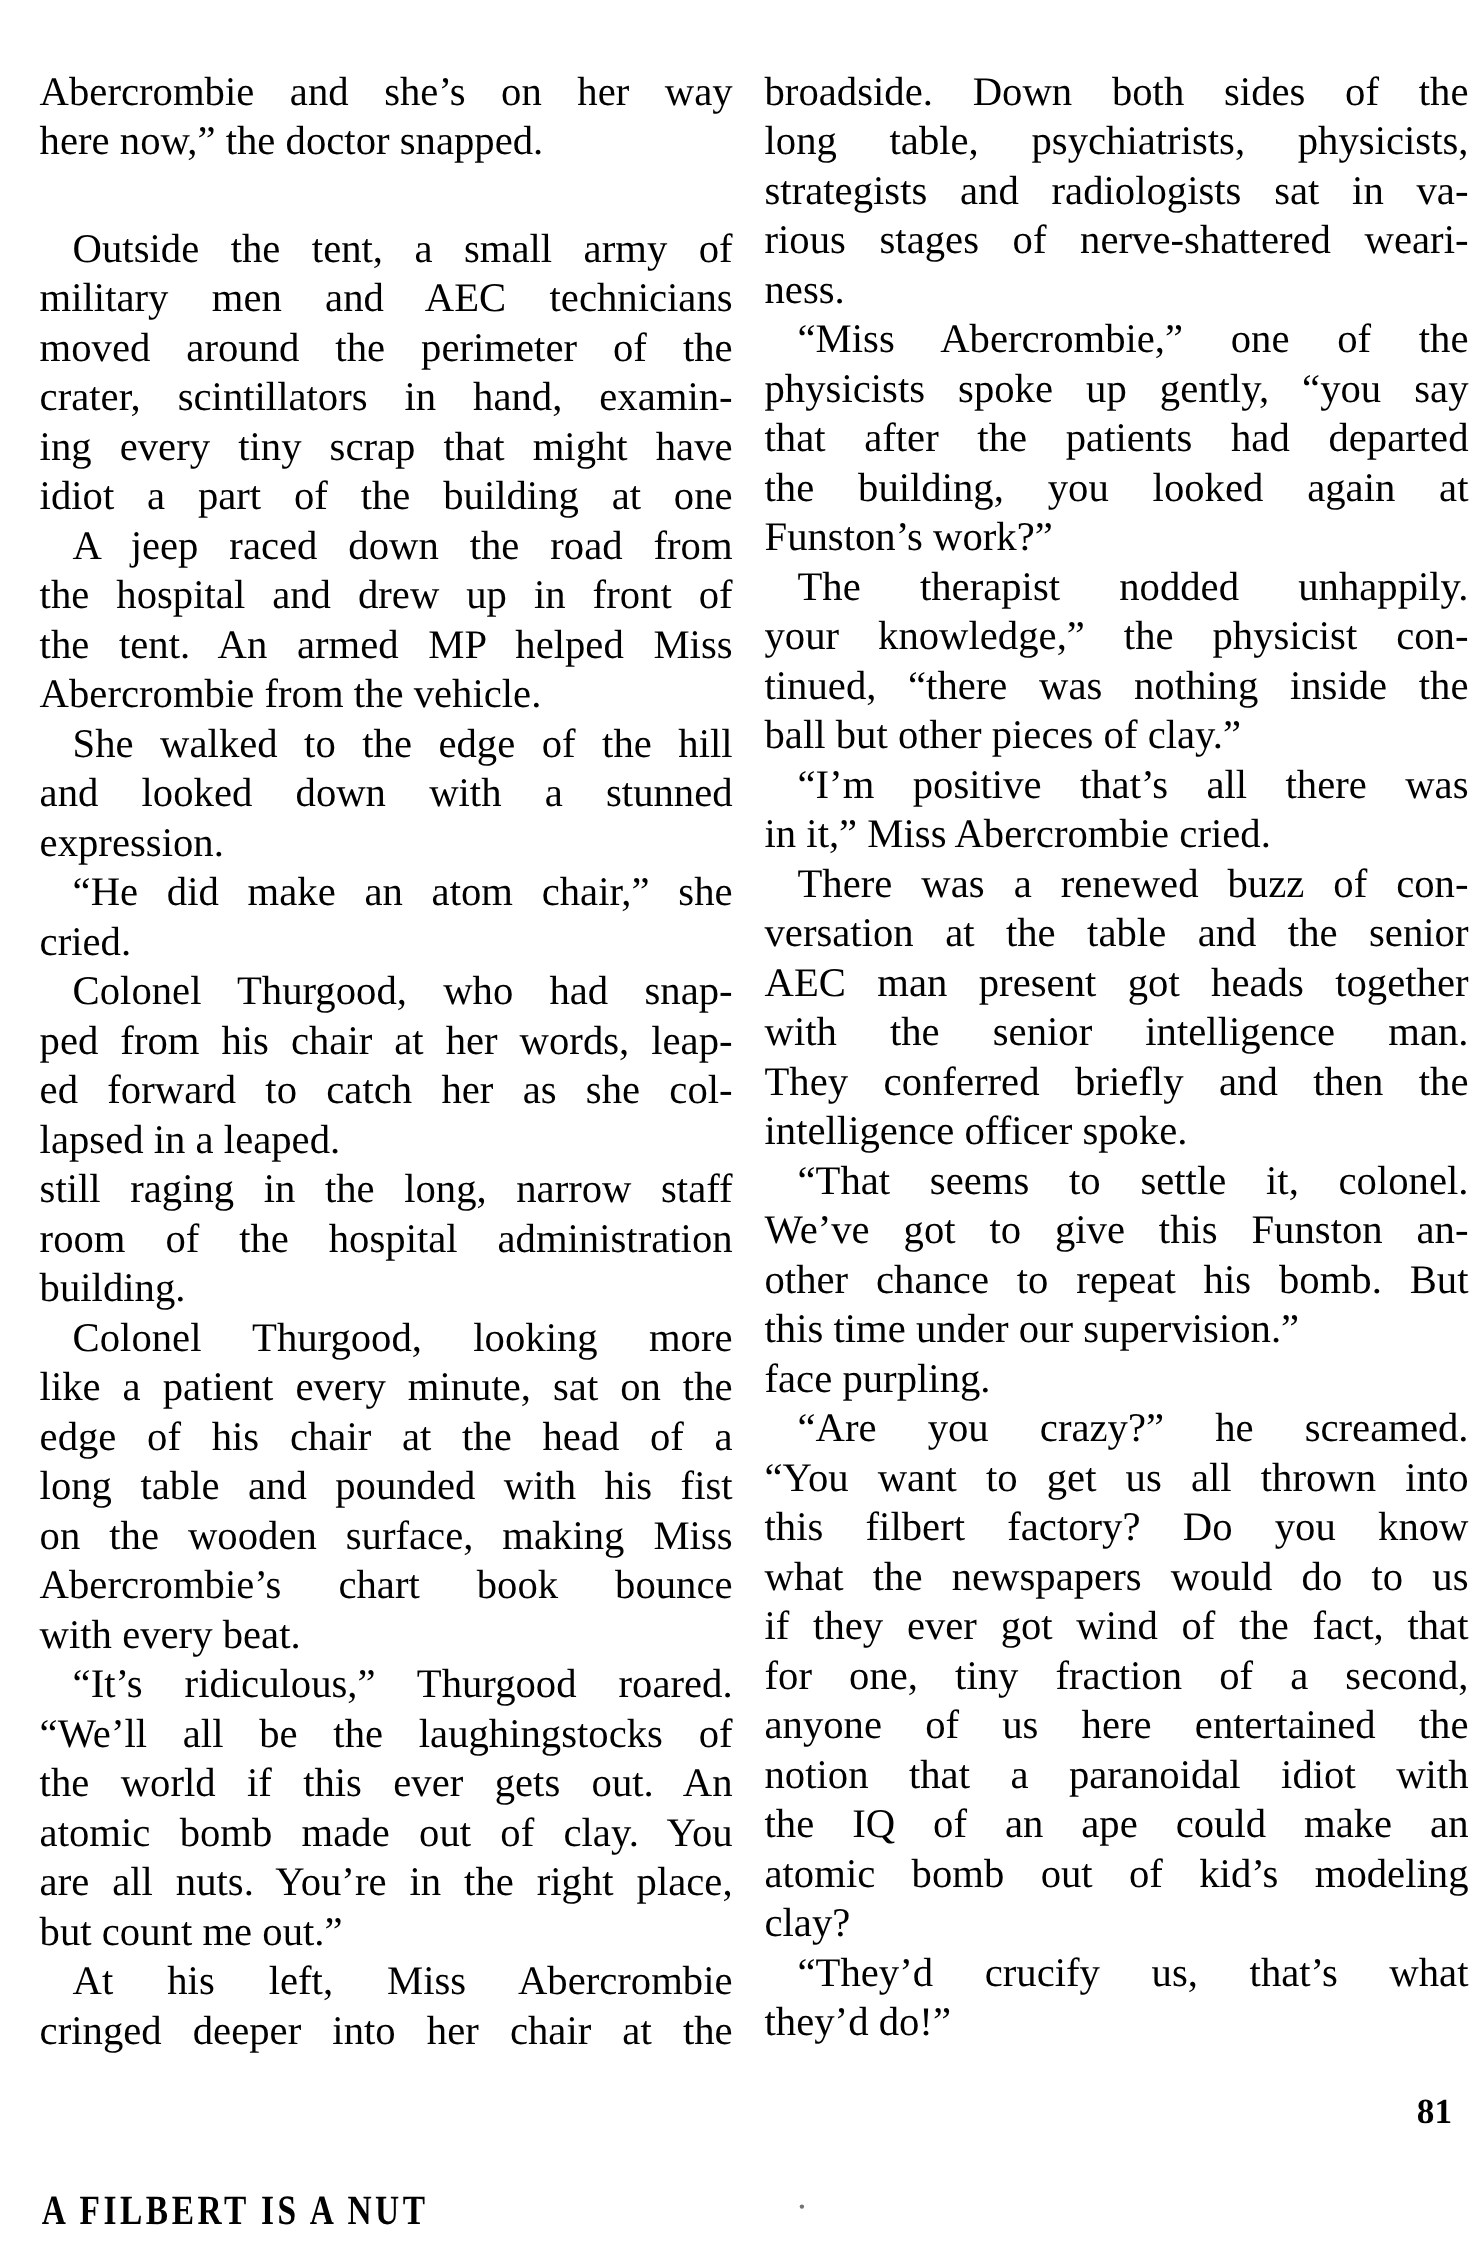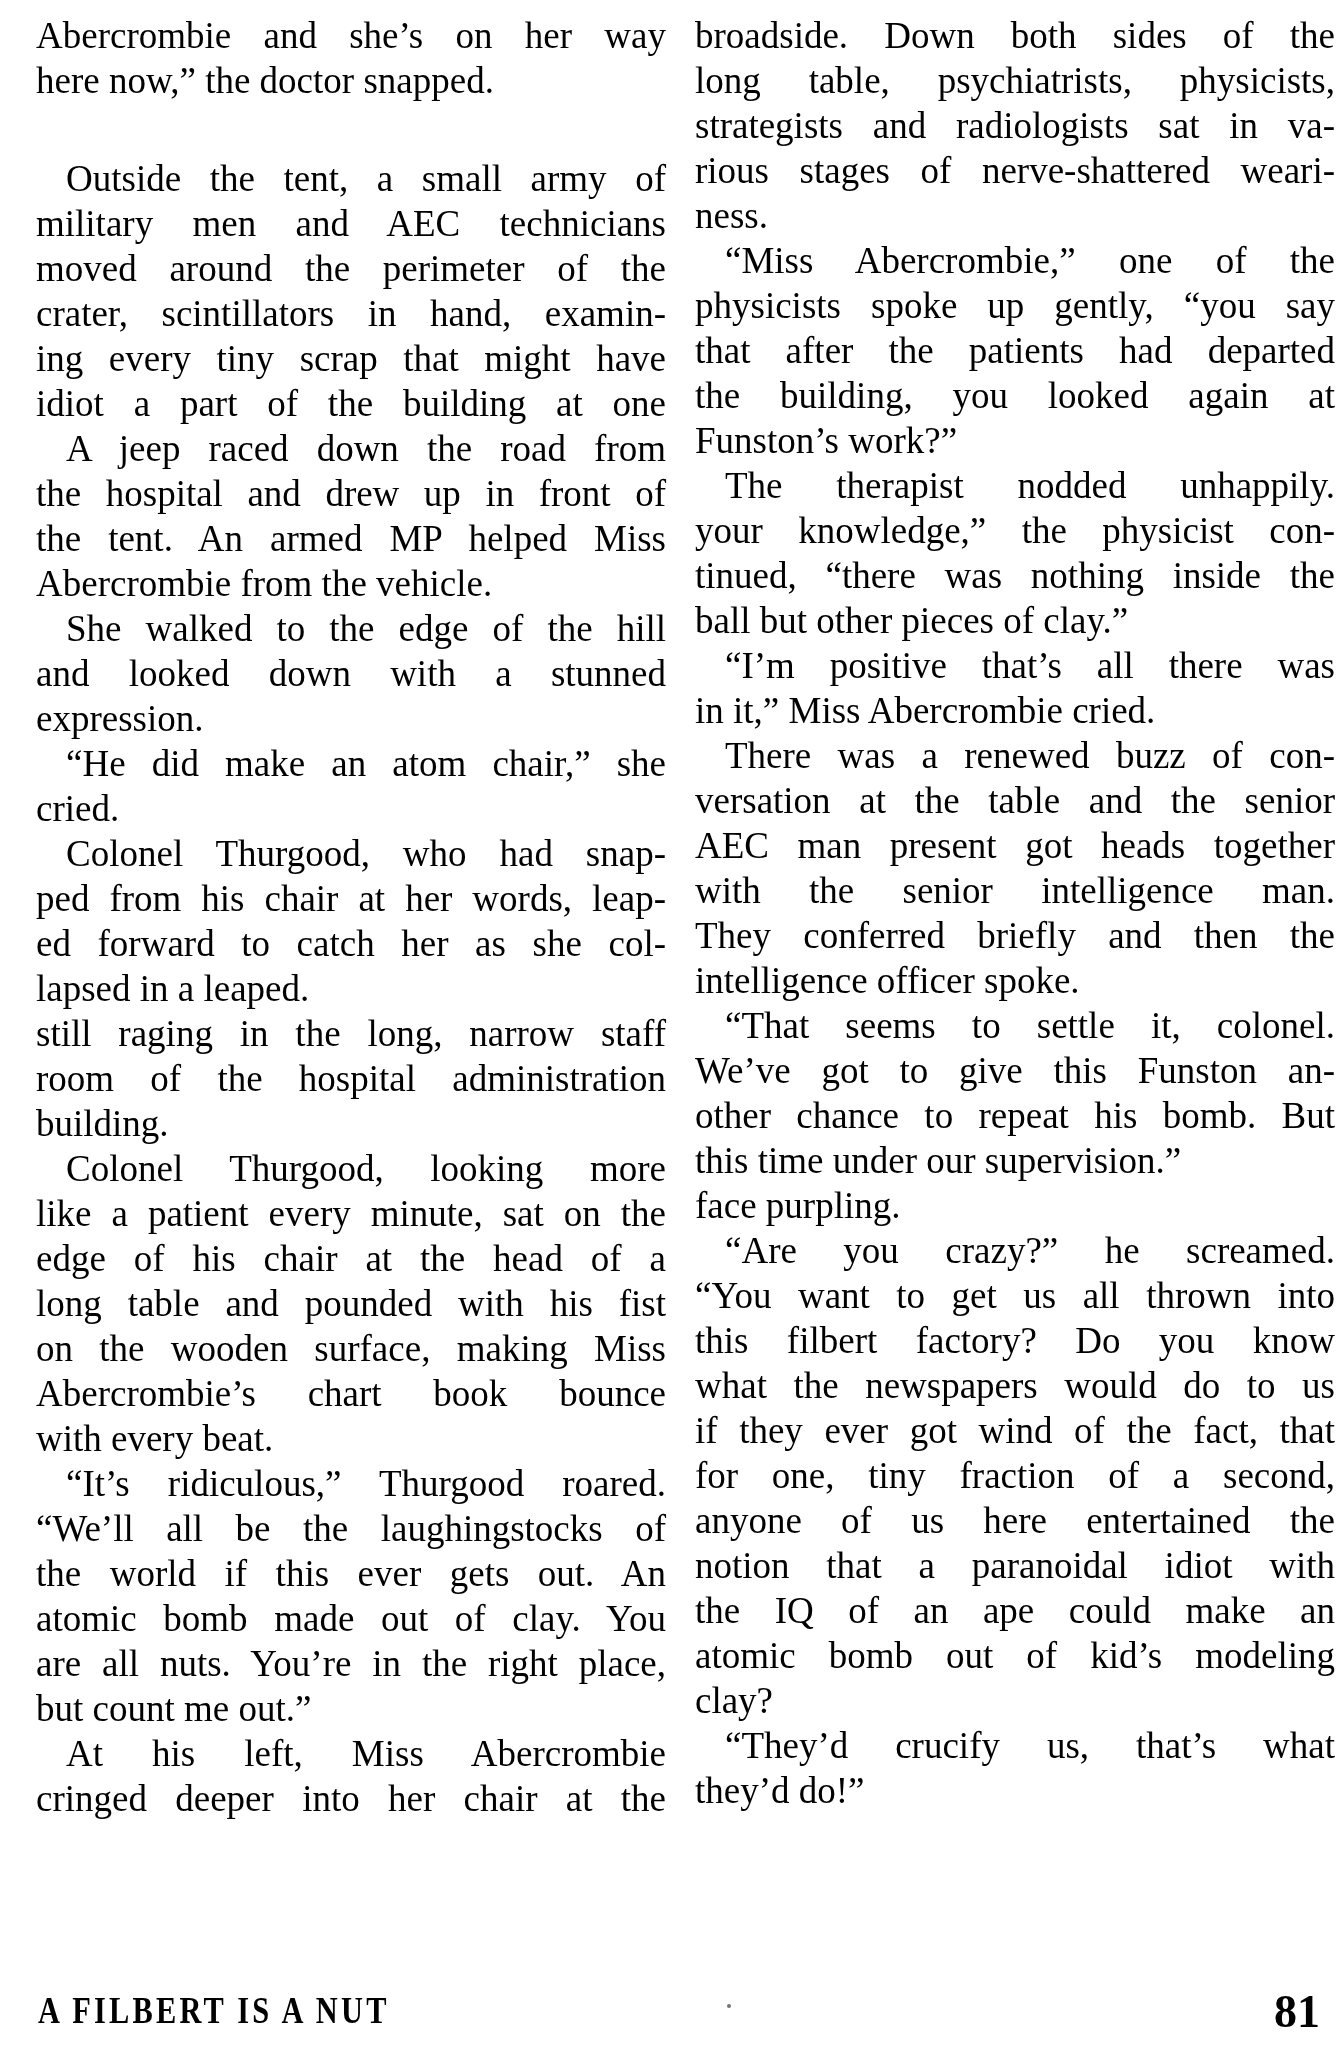--- a/index.html
+++ b/index.html
@@ -13,21 +13,21 @@
     height: 2046px;
     background: #ffffff;
     overflow: hidden;
     font-family: "Liberation Serif", serif;
     color: #000000;
   }
   .columns {
     display: flex;
     padding-top: 13px;
   }
-  .column { flex: none; }
+  .column { flex: none; margin-top: 48px; }
   .col-left  { width: 630px; margin-left: 36px; }
   .col-right { width: 640px; margin-left: 29px; }
   .para { margin: 0; }
   .para.gap { margin-top: 53px; }
   .line {
     font-size: 37px;
     line-height: 45px;
     text-align: justify;
     text-align-last: left;
     color: #000;
@@ -43,23 +43,23 @@
     font-size: 38px;
     line-height: 1;
     letter-spacing: 4px;
     transform: scaleX(0.8);
     transform-origin: left bottom;
     white-space: nowrap;
   }
   .page-number {
     position: absolute;
     right: 21px;
-    top: 1989px;
+    top: 1903px;
     font-weight: bold;
-    font-size: 46px;
+    font-size: 32px;
     line-height: 1;
   }
   .speck {
     position: absolute;
     left: 727px;
     top: 2004px;
     width: 4px;
     height: 4px;
     border-radius: 50%;
     background: #444;

